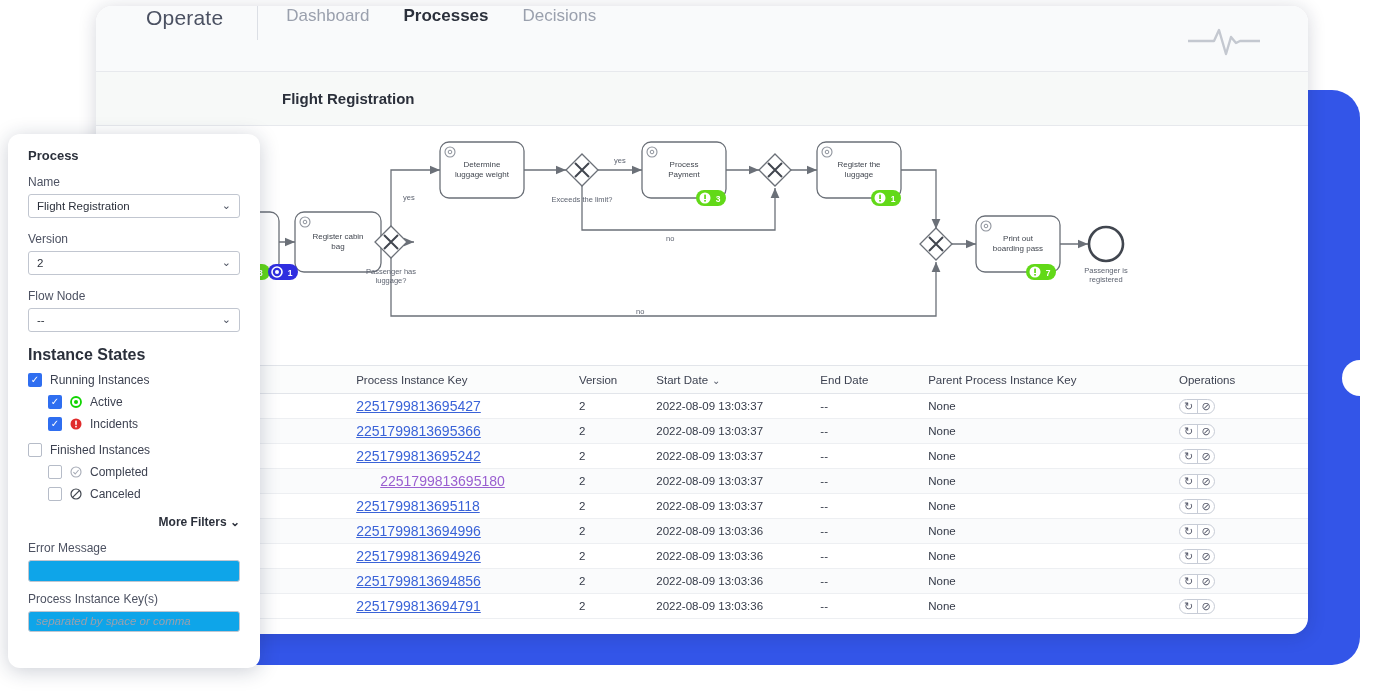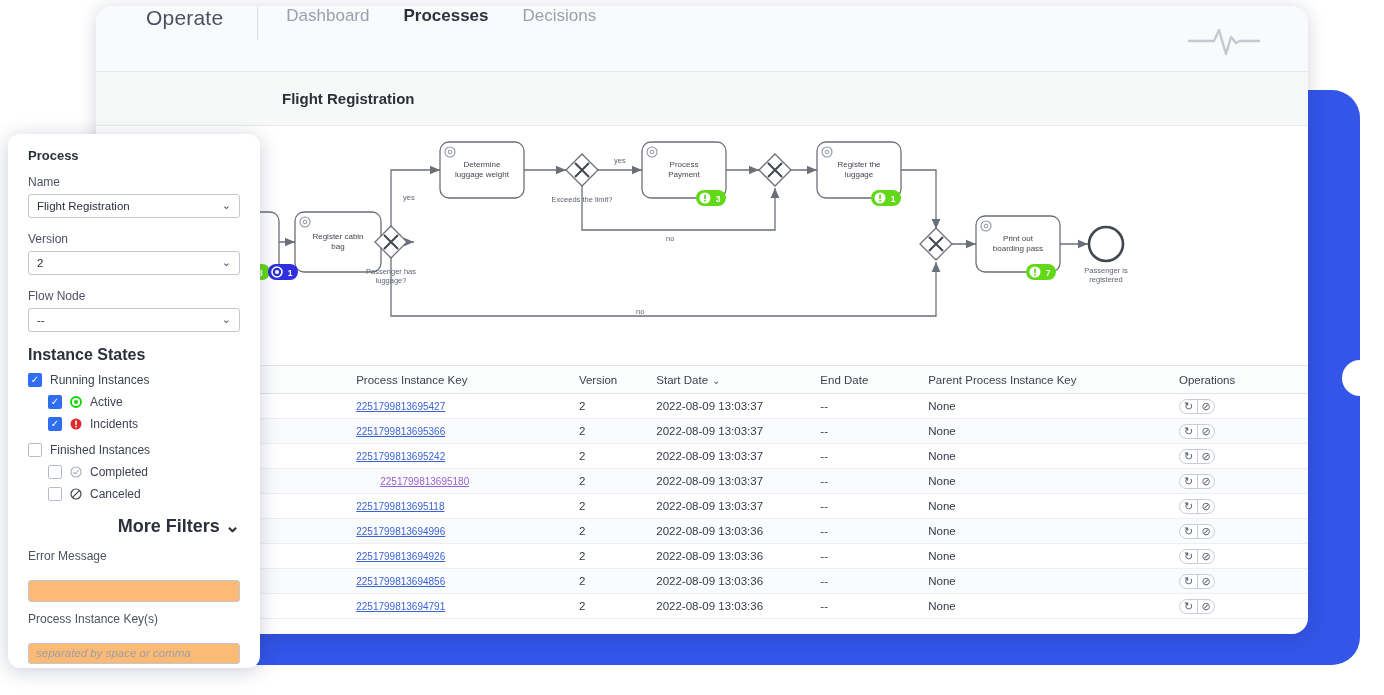--- a/index.html
+++ b/index.html
@@ -107,21 +107,21 @@
   .cbx {
     width: 13px; height: 13px; border: 1px solid #b6bcc8;
     border-radius: 2px; background: #fff; display: inline-block; vertical-align: middle;
   }
   .namecell { display: flex; align-items: center; gap: 7px; }
   .state-dot {
     width: 12px; height: 12px; border-radius: 50%; background: #e02b2b;
     color: #fff; font-size: 9px; font-weight: bold; line-height: 12px;
     text-align: center; flex: none;
   }
-  a.key-link { color: #3a63d8; text-decoration: underline; font-size: 10px; }
+  a.key-link { color: #3a63d8; text-decoration: underline; font-size: 14px; }
   a.key-link.visited { color: #9a5fd0; margin-left: 24px; }
   .sort-caret { font-size: 10px; color: #555b6a; margin-left: 4px; }
 
   .ops-pill {
     display: inline-flex; align-items: center;
     border: 1px solid #c7ccd6; border-radius: 9px; overflow: hidden;
     background: #fff; height: 15px;
   }
   .ops-pill span {
     width: 17px; height: 13px; display: flex; align-items: center; justify-content: center;
@@ -154,26 +154,25 @@
   .f-select .chev { position:absolute; right: 8px; top: 4px; font-size: 11px; color:#4c5261; }
   .f-subtitle { font-size: 16px; font-weight: bold; color: #2b303b; margin: 4px 0 9px; }
   .f-check-row { display: flex; align-items: center; gap: 8px; margin-bottom: 8px; font-size: 12px; color: #3d4251; }
   .f-check-row.indent { padding-left: 20px; }
   .cbx-on {
     width: 14px; height: 14px; border-radius: 2px; background: #2f6ef0;
     color: #fff; font-size: 10px; line-height: 14px; text-align: center; flex:none;
   }
   .cbx-off { width: 14px; height: 14px; border-radius: 2px; border:1px solid #b6bcc8; background:#fff; flex:none; }
   .mini-icon { width: 12px; height: 12px; flex:none; }
-  .more-filters { text-align: right; font-size: 18px; font-weight: bold; color: #2b303b; margin: 14px 0 12px; }
+  .more-filters { text-align: right; font-size: 12px; font-weight: bold; color: #2b303b; margin: 14px 0 12px; }
   .f-input {
     width: 100%; height: 22px; border: 1px solid #c1c6d0; border-radius: 3px;
-    background: #fdba74; font-size: 11.5px; color: #2b303b; padding: 0 7px;
+    background: #0ea5e9; font-size: 11.5px; color: #2b303b; padding: 0 7px;
     font-family: "Liberation Sans", sans-serif;
-    margin-top: 12px;
   }
   .f-input::placeholder { color: #9aa0ad; font-style: italic; }
   textarea.f-input { height: 21px; resize: none; padding-top: 3px; overflow:hidden; }
   .f-label.small { margin-top: 10px; }
 </style>
 </head>
 <body>
 
 <div id="stage">
 

